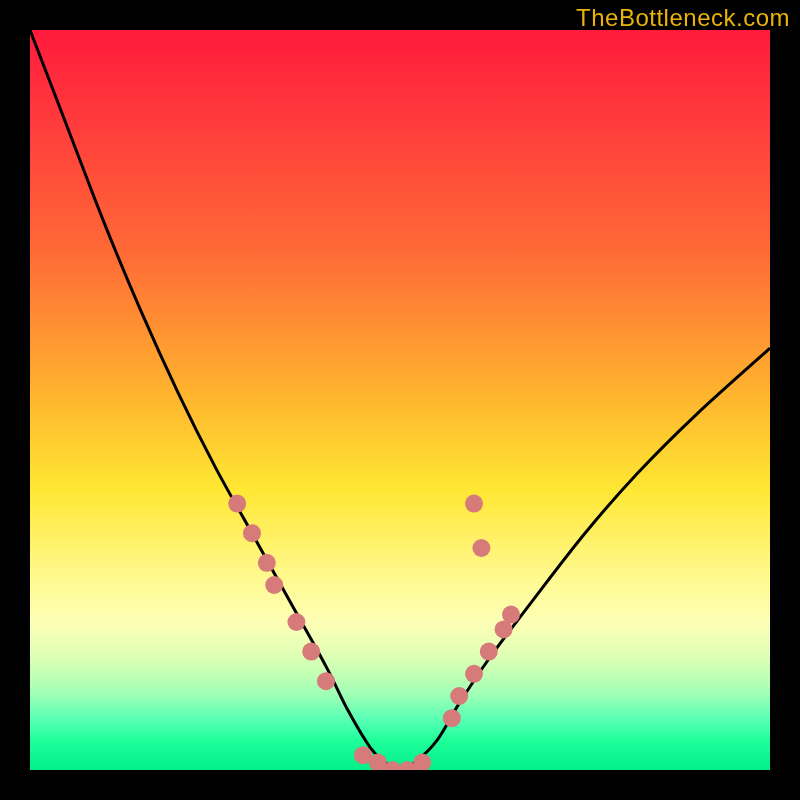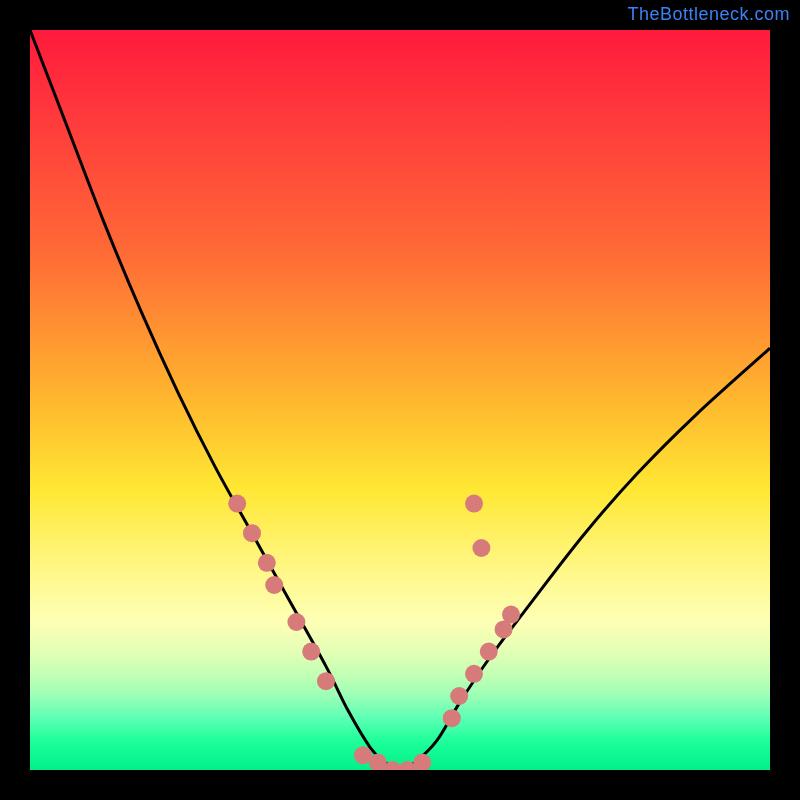--- a/index.html
+++ b/index.html
@@ -37,22 +37,22 @@
       #c4ffb5 87%,
       #9bffb5 90%,
       #5bffb5 93%,
       #1fff9a 96%,
       #00f08a 100%);
   }
   .watermark {
     position: absolute;
     top: 4px;
     right: 10px;
-    color: #3b82f6;
-    font-size: 18px;
+    color: #eab308;
+    font-size: 24px;
     font-weight: 500;
     letter-spacing: 0.5px;
     z-index: 5;
   }
   svg.curve {
     position: absolute;
     left: 0;
     top: 0;
     width: 740px;
     height: 740px;

